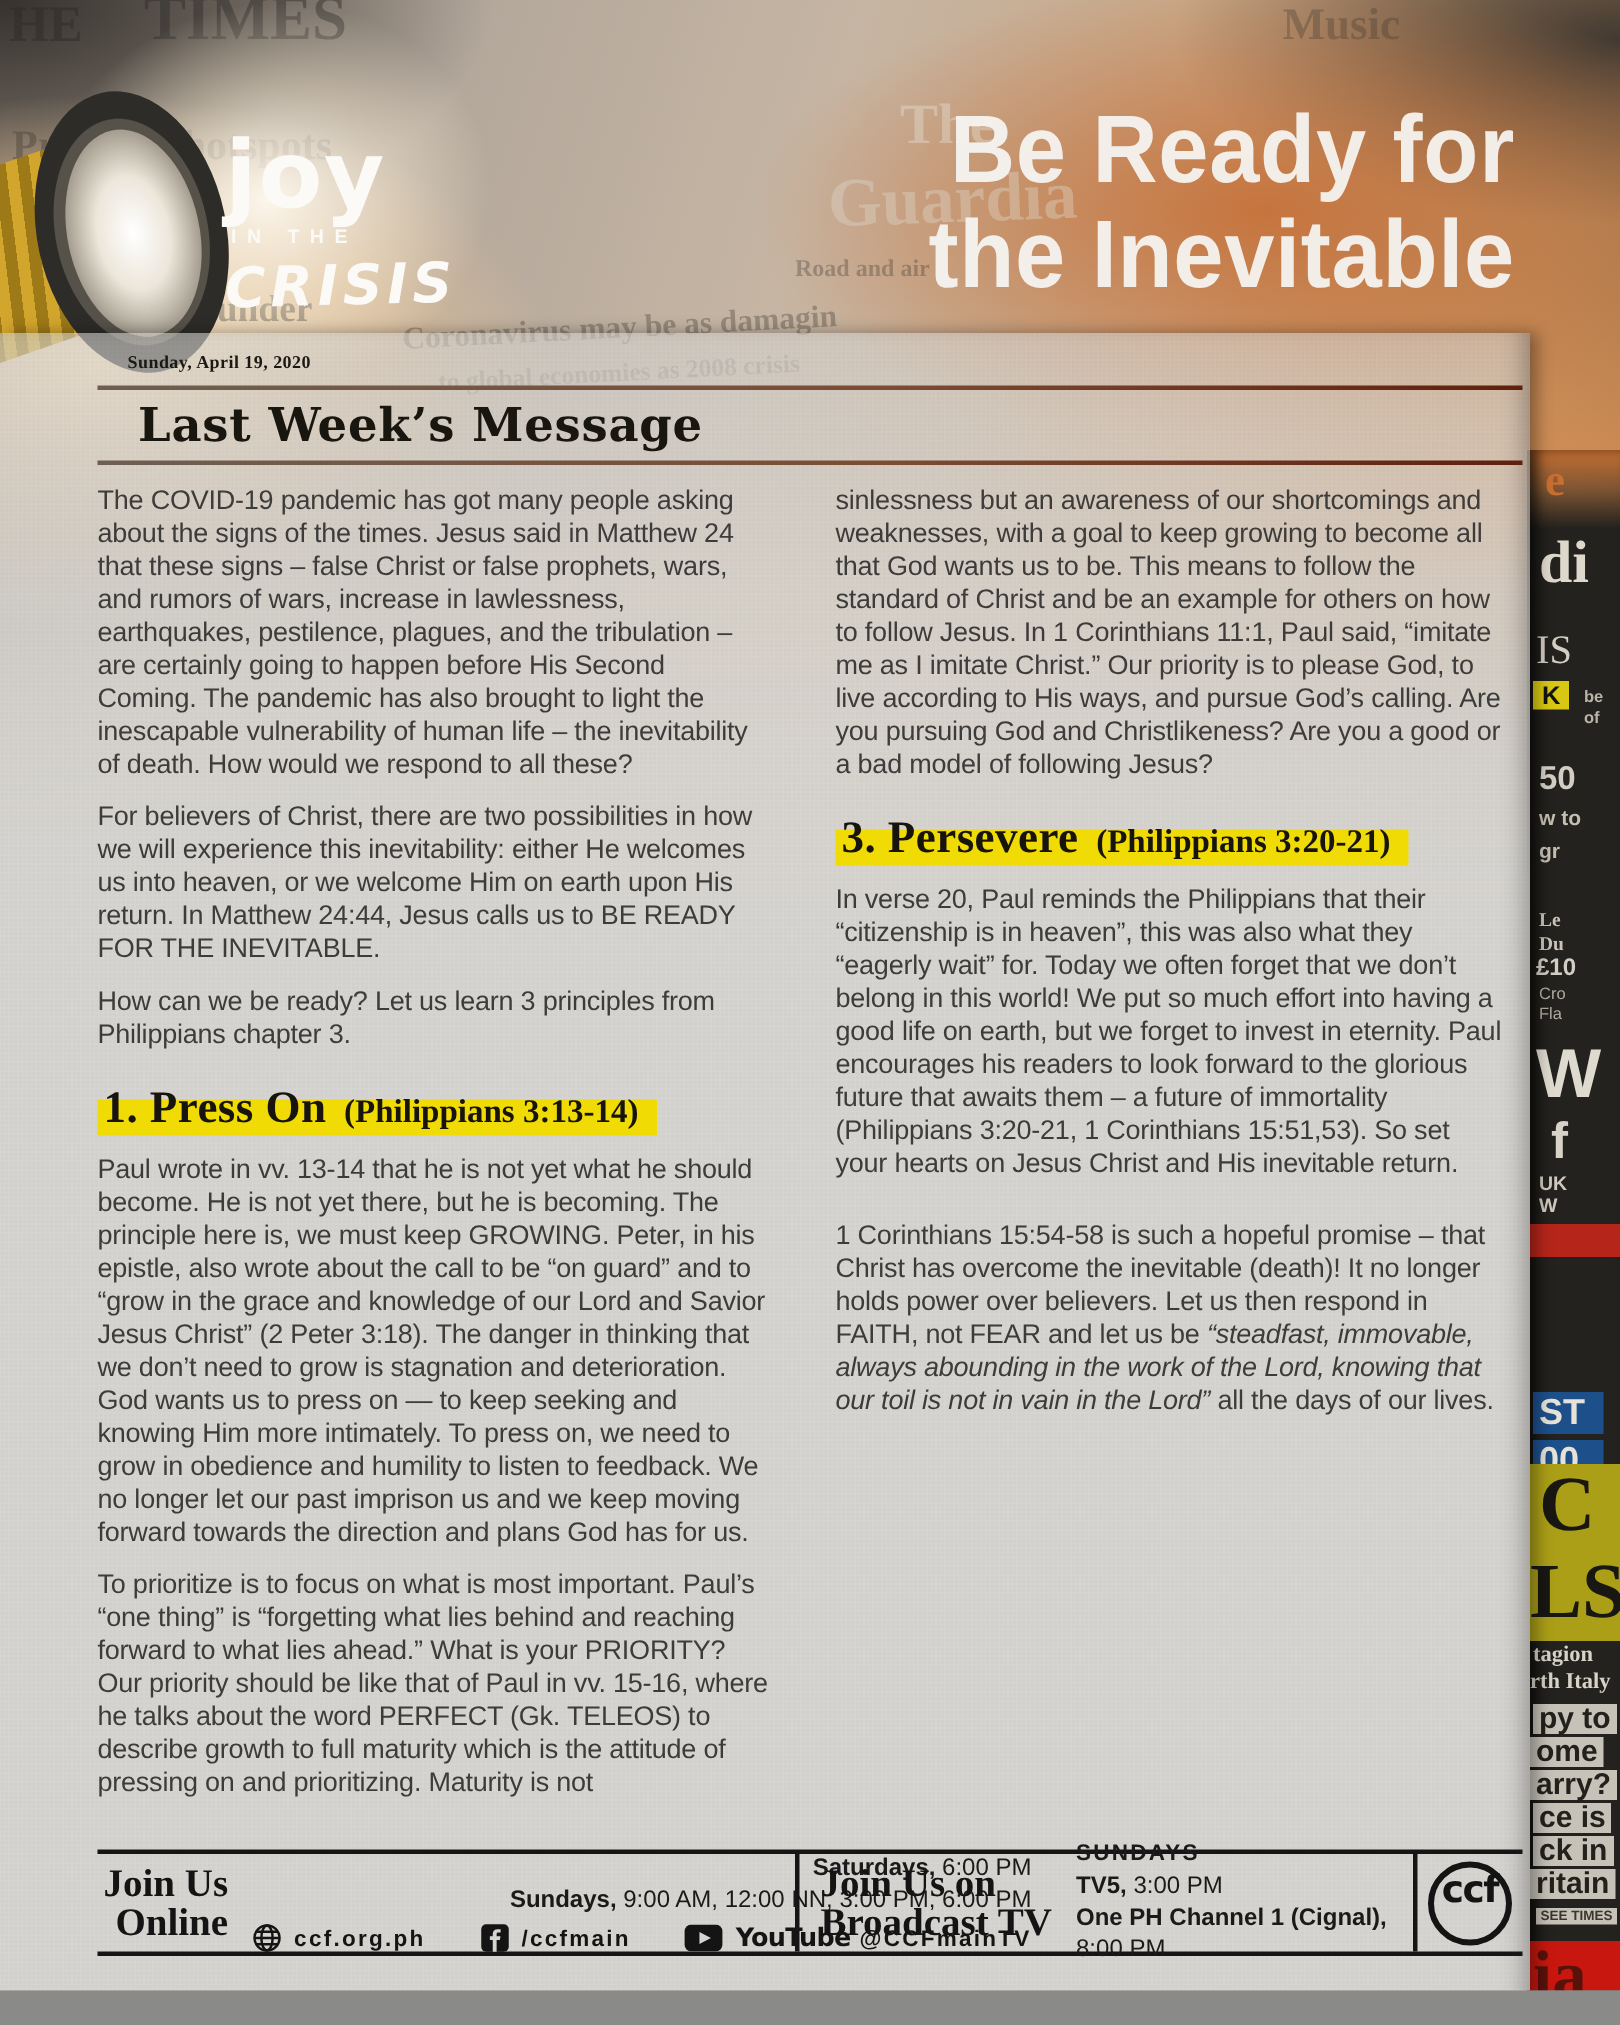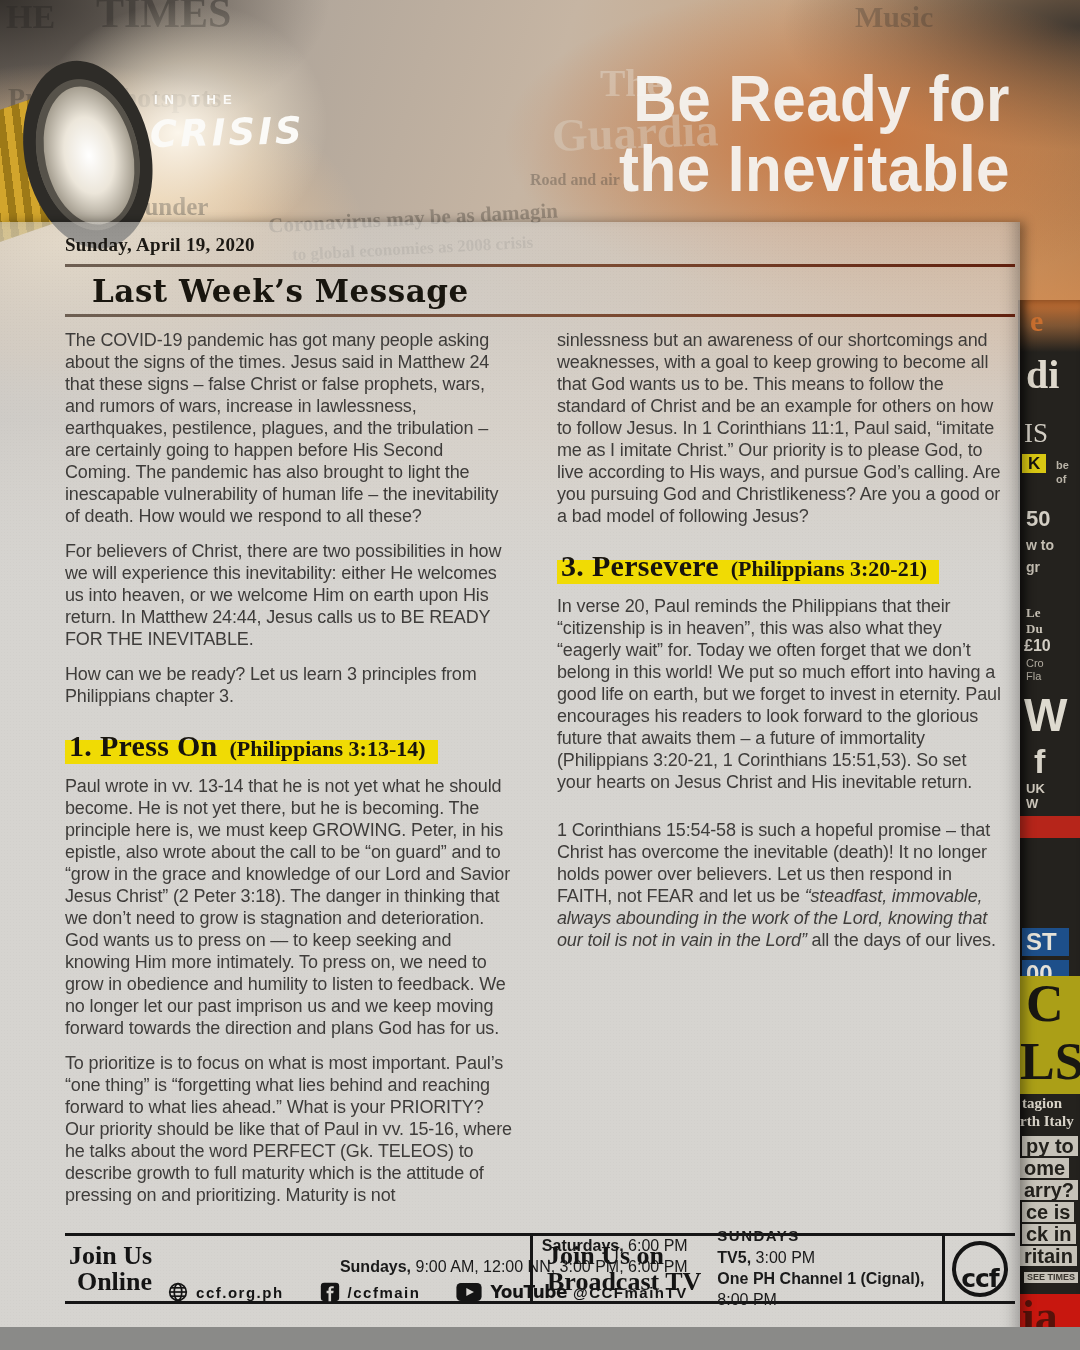--- a/index.html
+++ b/index.html
@@ -45,21 +45,21 @@
   .newsstrip { position:absolute; right:0; top:300px; width:62px; bottom:0; overflow:hidden;
     background:linear-gradient(to bottom, rgba(198,110,48,0.95) 0, rgba(70,48,30,0.6) 26px, #24221e 52px, #24221e);
     box-shadow:inset 6px 0 8px rgba(0,0,0,0.5); }
   
   .paper { position:absolute; left:0; top:222px; width:1020px; height:1128px;
     background:
       radial-gradient(rgba(0,0,0,0.02) 1px, transparent 1px),
       linear-gradient(to bottom, rgba(214,212,208,0.6) 0, rgba(214,212,208,0.86) 170px, rgba(214,212,208,1) 380px);
     background-size:3px 3px, auto;
     box-shadow:inset -14px 0 16px -10px rgba(0,0,0,0.3), 5px 0 10px rgba(0,0,0,0.35); }
-  .date-label { margin:12px 0 8px 65px; font-family:"Liberation Serif", serif; font-weight:700; font-size:19px; color:#1c1914; letter-spacing:0.3px; }
+  .date-label { margin:12px 0 8px 85px; font-family:"Liberation Serif", serif; font-weight:700; font-size:12px; color:#1c1914; letter-spacing:0.3px; }
   .rule { height:3px; width:950px; margin-left:65px;
     background:linear-gradient(to right, #6d5f52, #7c4c33 55%, #60200e); }
   .section-title { margin:6px 0 5px 92px; font-family:"DejaVu Serif", serif; font-weight:700; font-size:31px; color:#19160f; letter-spacing:0.5px; }
   
   .cols { display:flex; gap:45px; padding:12px 1px 0 65px; }
   .col { width:447px; }
   .body-p { font-size:18px; line-height:22px; color:#3e3c3a; margin-bottom:13px; letter-spacing:-0.15px; }
   .body-p .ital { font-style:italic; }
   .gap-top { margin-top:26px; }
   .sec-head { margin:22px 0 12px; font-family:"Liberation Serif", serif; font-weight:700; color:#17140e; }
@@ -77,21 +77,21 @@
   .flabel-serif { font-family:"Liberation Serif", serif; font-weight:700; font-size:26px; line-height:26px; color:#141414; margin-right:16px; white-space:nowrap; }
   .sched { color:#1a1a1a; }
   .sched-line { font-size:16px; line-height:21px; }
   .sched-line b { font-weight:700; }
   .sched-head { font-size:15px; font-weight:700; letter-spacing:1.5px; margin-bottom:3px; }
   .links-row { display:flex; align-items:center; gap:36px; margin-top:5px; }
   .flink { display:flex; align-items:center; font-weight:700; font-size:15px; letter-spacing:1.5px; color:#141414; }
   .ficon { display:inline-flex; margin-right:8px; }
   .brand { font-family:"DejaVu Sans", sans-serif; font-weight:700; font-size:17px; letter-spacing:-0.5px; margin-right:6px; }
   .ccf-logo { width:56px; height:56px; border:4px solid #141414; border-radius:50%;
-    display:flex; align-items:flex-end; justify-content:center;
+    display:flex; align-items:flex-start; justify-content:center;
     font-family:"DejaVu Sans", sans-serif; font-weight:800; font-size:25px; letter-spacing:-1px; color:#141414; }
 </style>
 </head>
 <body>
 
 <div class="page">
 
   <div class="sky">
     <div id="head-frags">
         <span class="frag" style="top: 0px; left: 6px; font-size: 34px; color: rgb(46, 43, 40); opacity: 0.5; font-weight: 700; font-family: &quot;Liberation Serif&quot;, serif;">HE</span>
@@ -105,20 +105,21 @@
         <span class="frag" style="top: 208px; left: 268px; font-size: 21px; color: rgb(63, 58, 51); opacity: 0.35; font-weight: 700; font-family: &quot;Liberation Serif&quot;, serif; transform: rotate(-3deg);">Coronavirus may be as damagin</span>
         <span class="frag" style="top: 240px; left: 292px; font-size: 17px; color: rgb(63, 58, 51); opacity: 0.3; font-weight: 700; font-family: &quot;Liberation Serif&quot;, serif; transform: rotate(-3deg);">to global economies as 2008 crisis</span>
       </div>
     <div class="flashlight">
       <div class="fl-glow"></div>
       <div class="fl-barrel"></div>
       <div class="fl-head"></div>
       <div class="fl-lens"></div>
     </div>
     <div class="logo">
+      <div class="logo-joy">joy</div>
       <div class="logo-inthe">IN THE</div>
       <div class="logo-crisis">CRISIS</div>
     </div>
     <div class="main-title">
       <div>Be Ready for</div>
       <div>the Inevitable</div>
     </div>
   </div>
 
   <div class="newsstrip">

